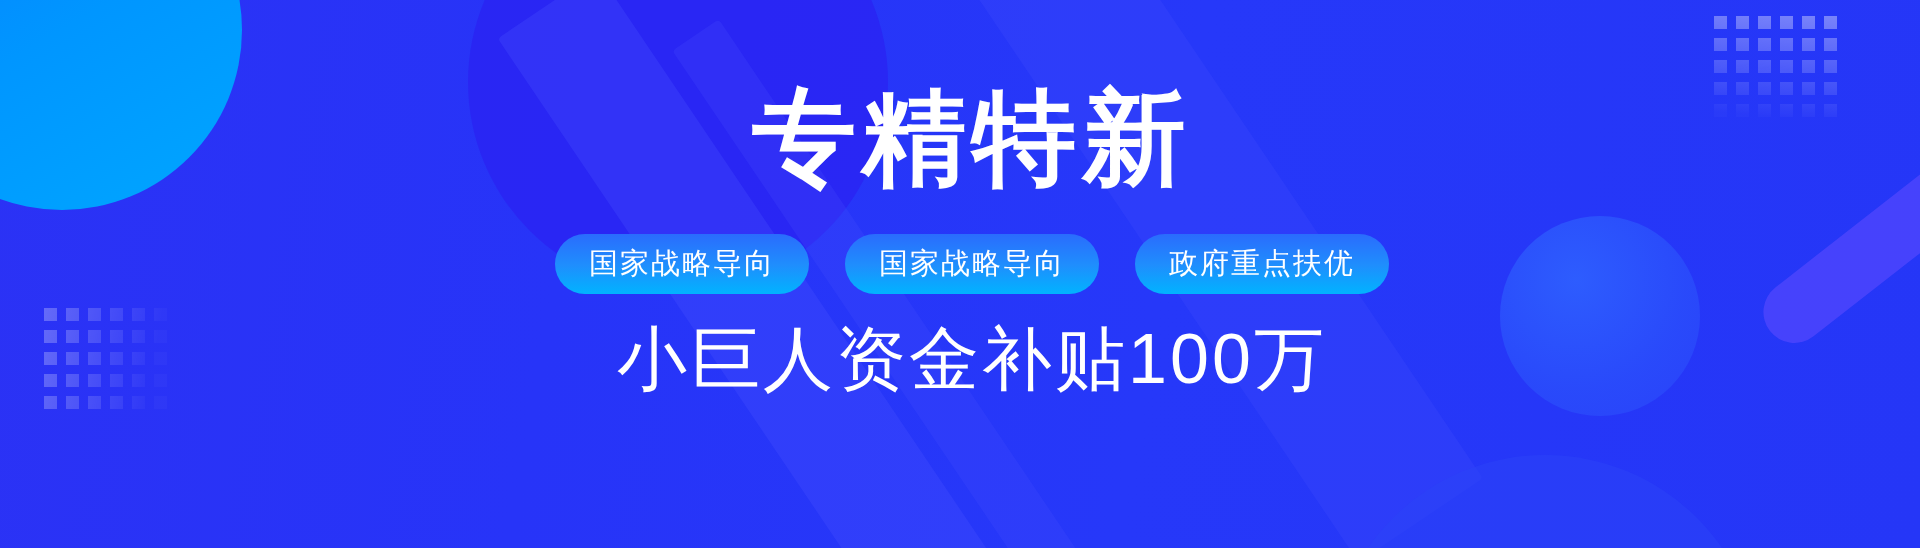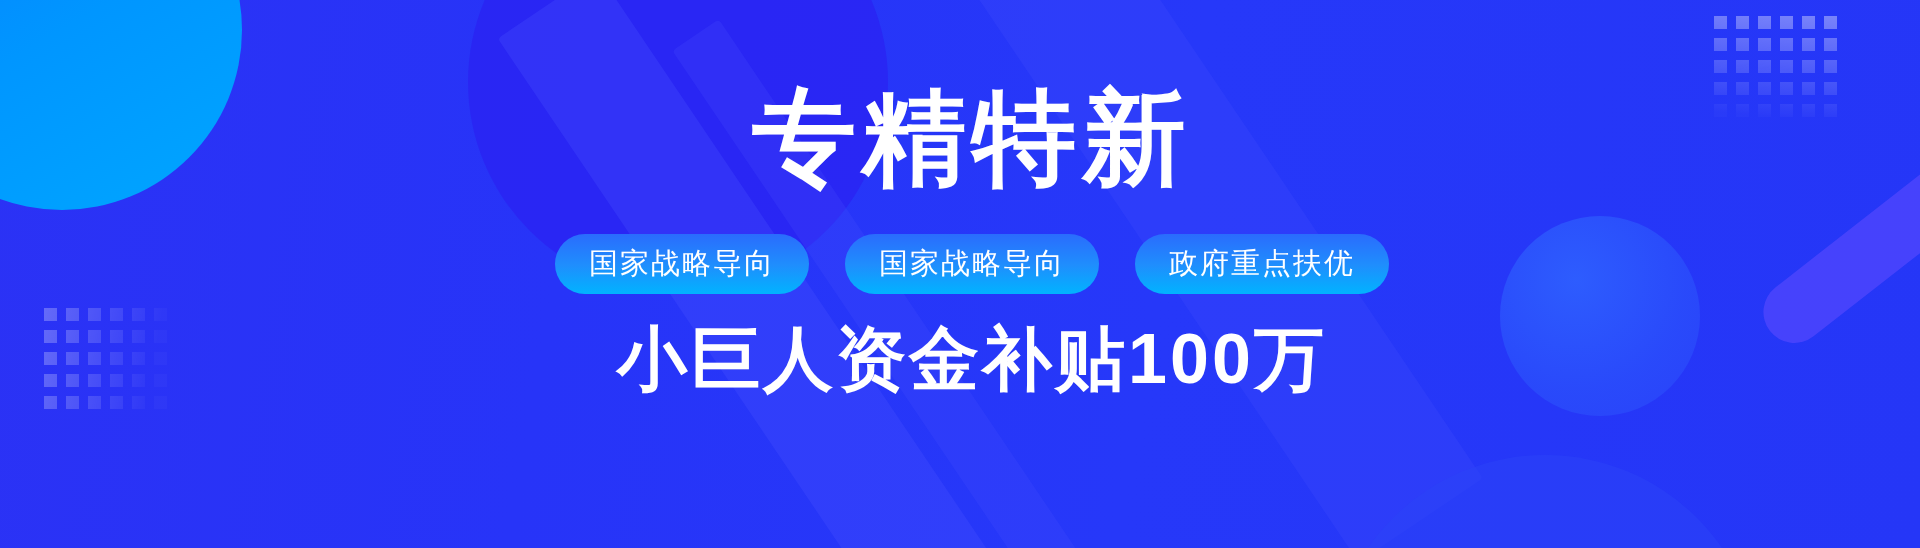--- a/index.html
+++ b/index.html
@@ -138,21 +138,21 @@
     font-weight: 400;
     letter-spacing: 2px;
     white-space: nowrap;
     background: linear-gradient(180deg, #2a6cfd 0%, #1f8efd 52%, #01b3ff 100%);
   }
 
   .subheadline {
     margin-top: 30px;
     color: #ffffff;
     font-size: 70px;
-    font-weight: 700;
+    font-weight: 400;
     letter-spacing: 3px;
     line-height: 1;
     white-space: nowrap;
   }
 </style>
 </head>
 <body>
 
 <div id="banner">
 

